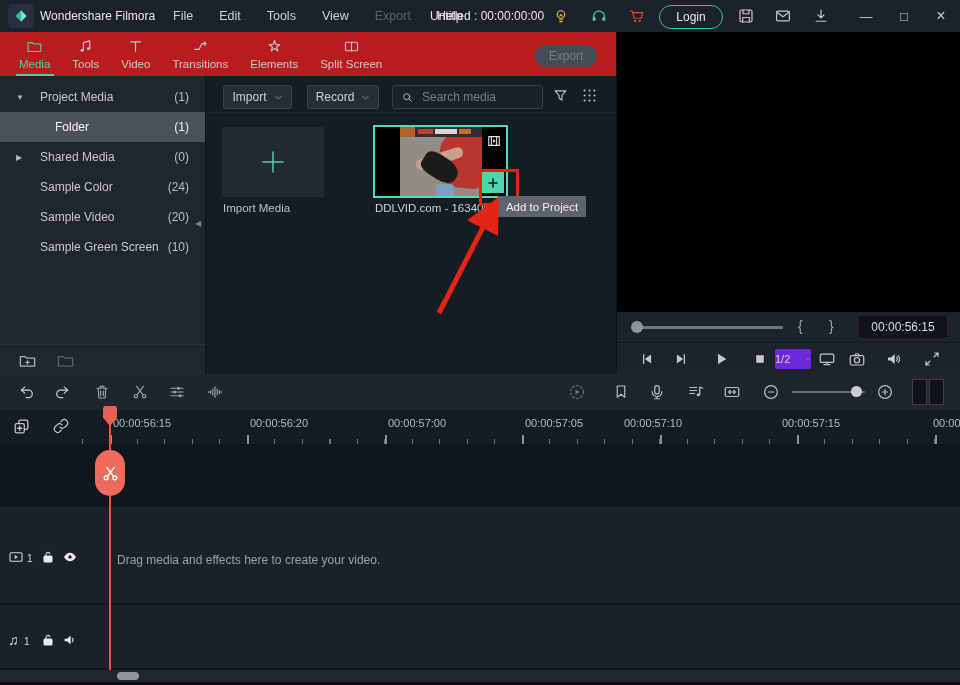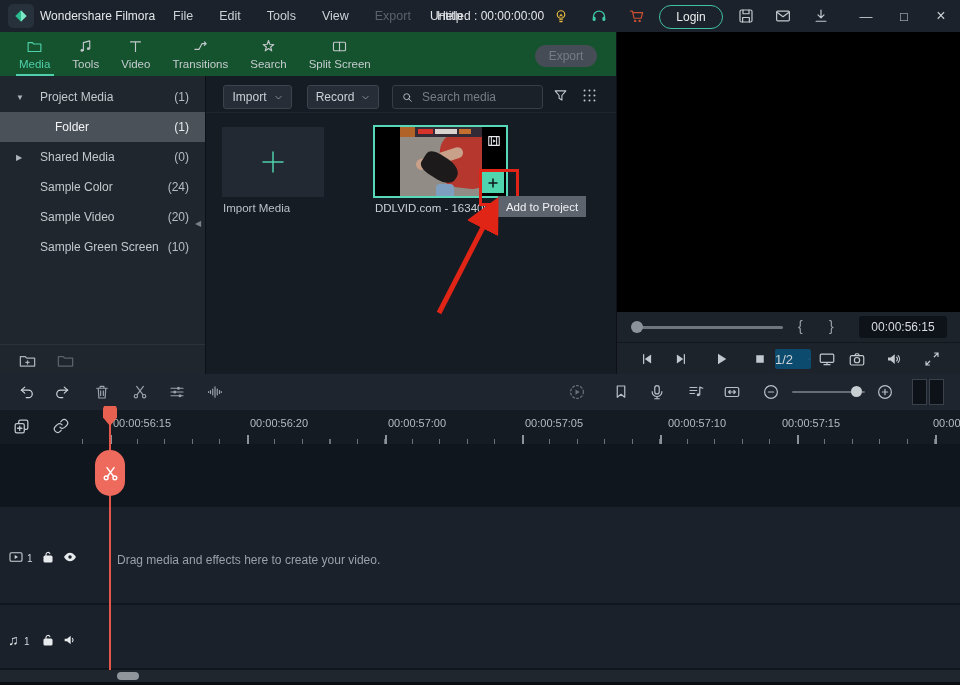--- a/index.html
+++ b/index.html
@@ -16,21 +16,21 @@
   .menus{left:160px;top:0;height:32px;}
   .menus span{padding:0 13px;font-size:12.5px;color:#ccd1d6;cursor:default;}
   .menus span.dim{color:#5b6269;}
   .proj-title{left:430px;top:9px;font-size:12px;color:#e4e7ea;}
   .tb-ic{top:7px;width:18px;height:18px;}
   .login{left:659px;top:5px;width:62px;height:22px;border:1.5px solid #3fc3a0;border-radius:12px;
          display:flex;align-items:center;justify-content:center;font-size:12px;color:#e9eced;}
   .winbtn{top:7px;width:18px;height:18px;display:flex;align-items:center;justify-content:center;
           font-size:13px;color:#c9ced3;}
   
-  .tabbar{left:0;top:32px;width:617px;height:44px;background:#14532d;}
+  .tabbar{left:0;top:32px;width:617px;height:44px;background:#b91c1c;}
   .tabs{left:8px;top:0;height:44px;display:flex;}
   .tab{position:relative;height:44px;padding:0 11px;display:flex;flex-direction:column;align-items:center;justify-content:center;color:#c6cbd1;}
   .tab .lbl{font-size:11.5px;margin-top:3px;}
   .tab.active{color:#4fd0ab;}
   .tab.active svg.ic{stroke:#4fd0ab;}
   .tab.active .bar{position:absolute;bottom:0;left:50%;transform:translateX(-50%);width:38px;height:2px;background:#4fd0ab;}
   .export-pill{left:535px;top:13px;width:62px;height:22px;border-radius:12px;background:#454c55;
                display:flex;align-items:center;justify-content:center;font-size:12px;color:#757c85;}
   
   .sidebar{left:0;top:76px;width:205px;height:298px;background:#20262e;}
@@ -69,21 +69,21 @@
   .tile-cap{left:17px;top:126px;font-size:11.5px;color:#bac0c6;}
   
   .preview{left:617px;top:32px;width:343px;height:280px;background:#000;}
   .scrubrow{left:617px;top:312px;width:343px;height:30px;background:#1c232b;}
   .scrubtrack{left:18px;top:14px;width:148px;height:3px;background:#6f767e;border-radius:2px;}
   .scrubknob{left:14px;top:9px;width:12px;height:12px;border-radius:50%;background:#8d939a;}
   .brace{top:6px;font-size:14px;color:#9aa1a8;}
   .tcbox{left:242px;top:4px;width:88px;height:22px;background:#0e1319;border-radius:3px;display:flex;align-items:center;justify-content:center;font-size:12px;color:#d8dce0;}
   .ctrlrow{left:617px;top:342px;width:343px;height:32px;background:#1c232b;border-top:1px solid #12171e;box-sizing:border-box;}
   .cbtn{position:absolute;top:7px;width:18px;height:18px;}
-  .quality{position:absolute;left:158px;top:6px;width:36px;height:20px;background:#0c4a6e;border-radius:2px;display:flex;align-items:center;justify-content:center;gap:15px;font-size:13px;color:#cfd4d9;}
+  .quality{position:absolute;left:158px;top:6px;width:36px;height:20px;background:#6d28d9;border-radius:2px;display:flex;align-items:center;justify-content:center;gap:15px;font-size:11px;color:#cfd4d9;}
   
   .ttoolbar{left:0;top:374px;width:960px;height:36px;background:#1e252e;}
   .tt-ic{position:absolute;top:9px;width:18px;height:18px;}
   .zoomline{left:792px;top:17px;width:73px;height:2px;background:#666d75;border-radius:1px;}
   .zoomknob{left:851px;top:12px;width:11px;height:11px;border-radius:50%;background:#c9ced3;}
   .dualview{left:912px;top:5px;width:32px;height:26px;display:flex;gap:2px;}
   .dualview i{flex:1;background:#0d1218;border:1px solid #3a414b;}
   
   .ruler{left:0;top:410px;width:960px;height:34px;background:#151b23;overflow:hidden;}
   .rlab{position:absolute;top:7px;font-size:11px;color:#b4bac1;white-space:nowrap;}
@@ -190,21 +190,21 @@
       <div class="tab">
         <svg class="ic" width="17" height="17" viewBox="0 0 24 24">
             <path d="M4 16h6l4-8h6M17.5 5.5L20 8l-2.5 2.5"></path>
           </svg>
         <span class="lbl">Transitions</span>
       </div>
       <div class="tab">
         <svg class="ic" width="17" height="17" viewBox="0 0 24 24">
             <path d="M12 3.5l1.8 5.4 5.7.3-4.5 3.5 1.6 5.5-4.6-3.3-4.6 3.3 1.6-5.5L4.5 9.2l5.7-.3z"></path>
           </svg>
-        <span class="lbl">Search</span>
+        <span class="lbl">Elements</span>
       </div>
       <div class="tab">
         <svg class="ic" width="17" height="17" viewBox="0 0 24 24">
             <rect x="3.5" y="6" width="17" height="12" rx="1.5"></rect>
             <path d="M12 6v12"></path>
           </svg>
         <span class="lbl">Split Screen</span>
       </div>
     </div>
     <div class="abs export-pill">Export</div>
@@ -453,21 +453,21 @@
     </svg>
     <svg class="abs ic" style="left:52px;top:7px;width:18px;height:18px;" viewBox="0 0 24 24">
       <path d="M10.5 13.5a4.5 4.5 0 0 0 6.4.4l2.6-2.6a4.5 4.5 0 0 0-6.4-6.4l-1.5 1.5"></path>
       <path d="M13.5 10.5a4.5 4.5 0 0 0-6.4-.4l-2.6 2.6a4.5 4.5 0 0 0 6.4 6.4l1.5-1.5"></path>
     </svg>
     <div class="minticks"></div>
     <span class="rlab" style="left:113px;">00:00:56:15</span>
     <span class="rlab" style="left:250px;">00:00:56:20</span>
     <span class="rlab" style="left:388px;">00:00:57:00</span>
     <span class="rlab" style="left:525px;">00:00:57:05</span>
-    <span class="rlab" style="left:668px;">00:00:57:10</span>
+    <span class="rlab" style="left:624px;">00:00:57:10</span>
     <span class="rlab" style="left:782px;">00:00:57:15</span>
     <span class="rlab" style="left:933px;">00:00</span>
     <div class="majtick" style="left:110px;"></div>
     <div class="majtick" style="left:247px;"></div>
     <div class="majtick" style="left:385px;"></div>
     <div class="majtick" style="left:522px;"></div>
     <div class="majtick" style="left:660px;"></div>
     <div class="majtick" style="left:797px;"></div>
     <div class="majtick" style="left:935px;"></div>
   </div>

